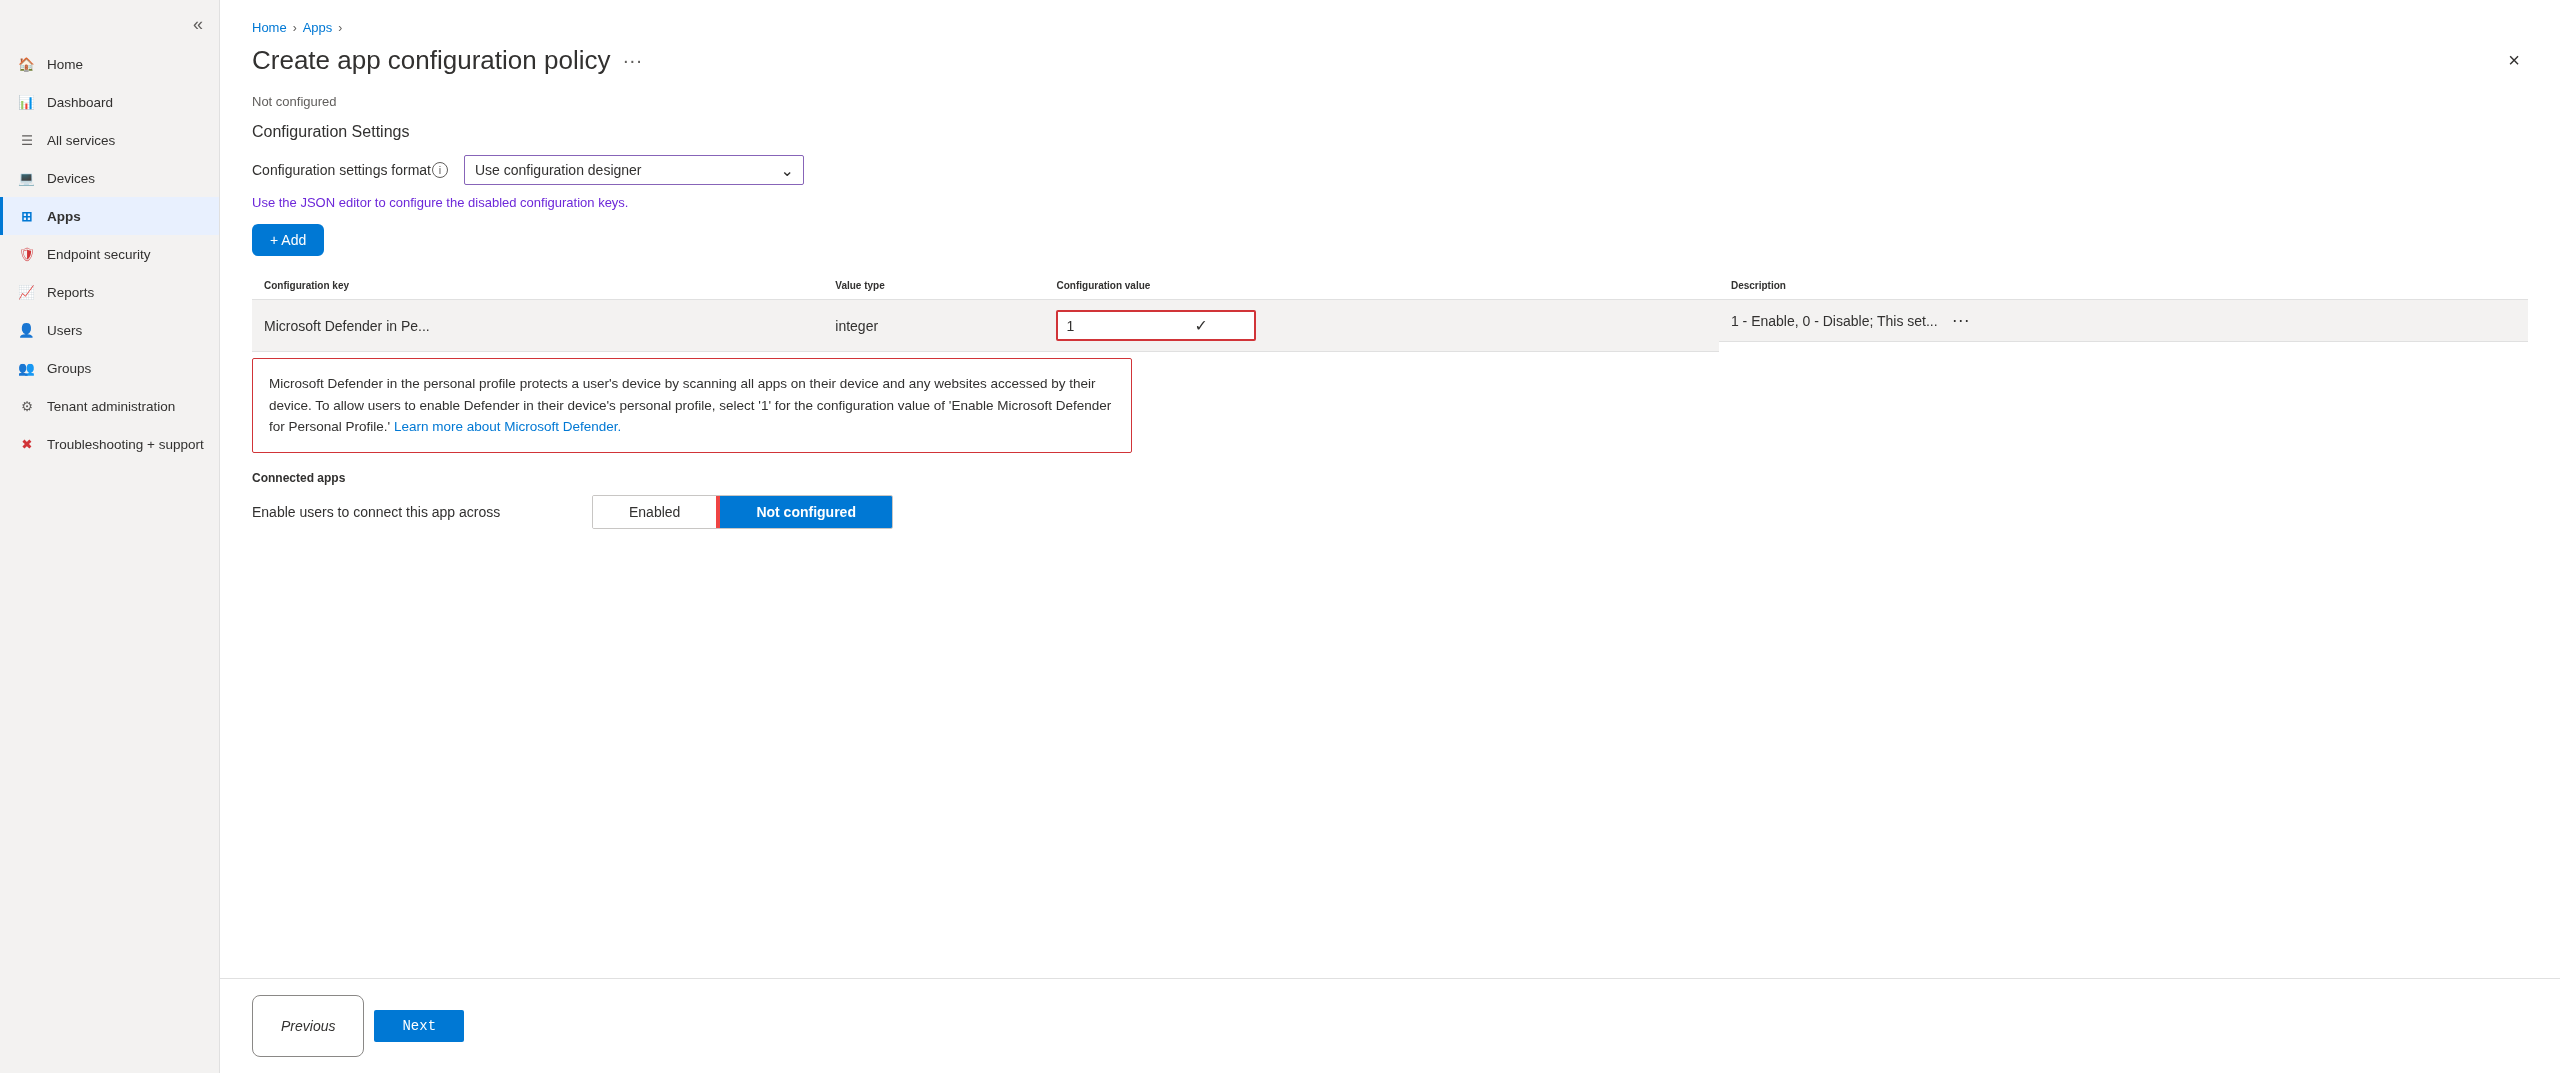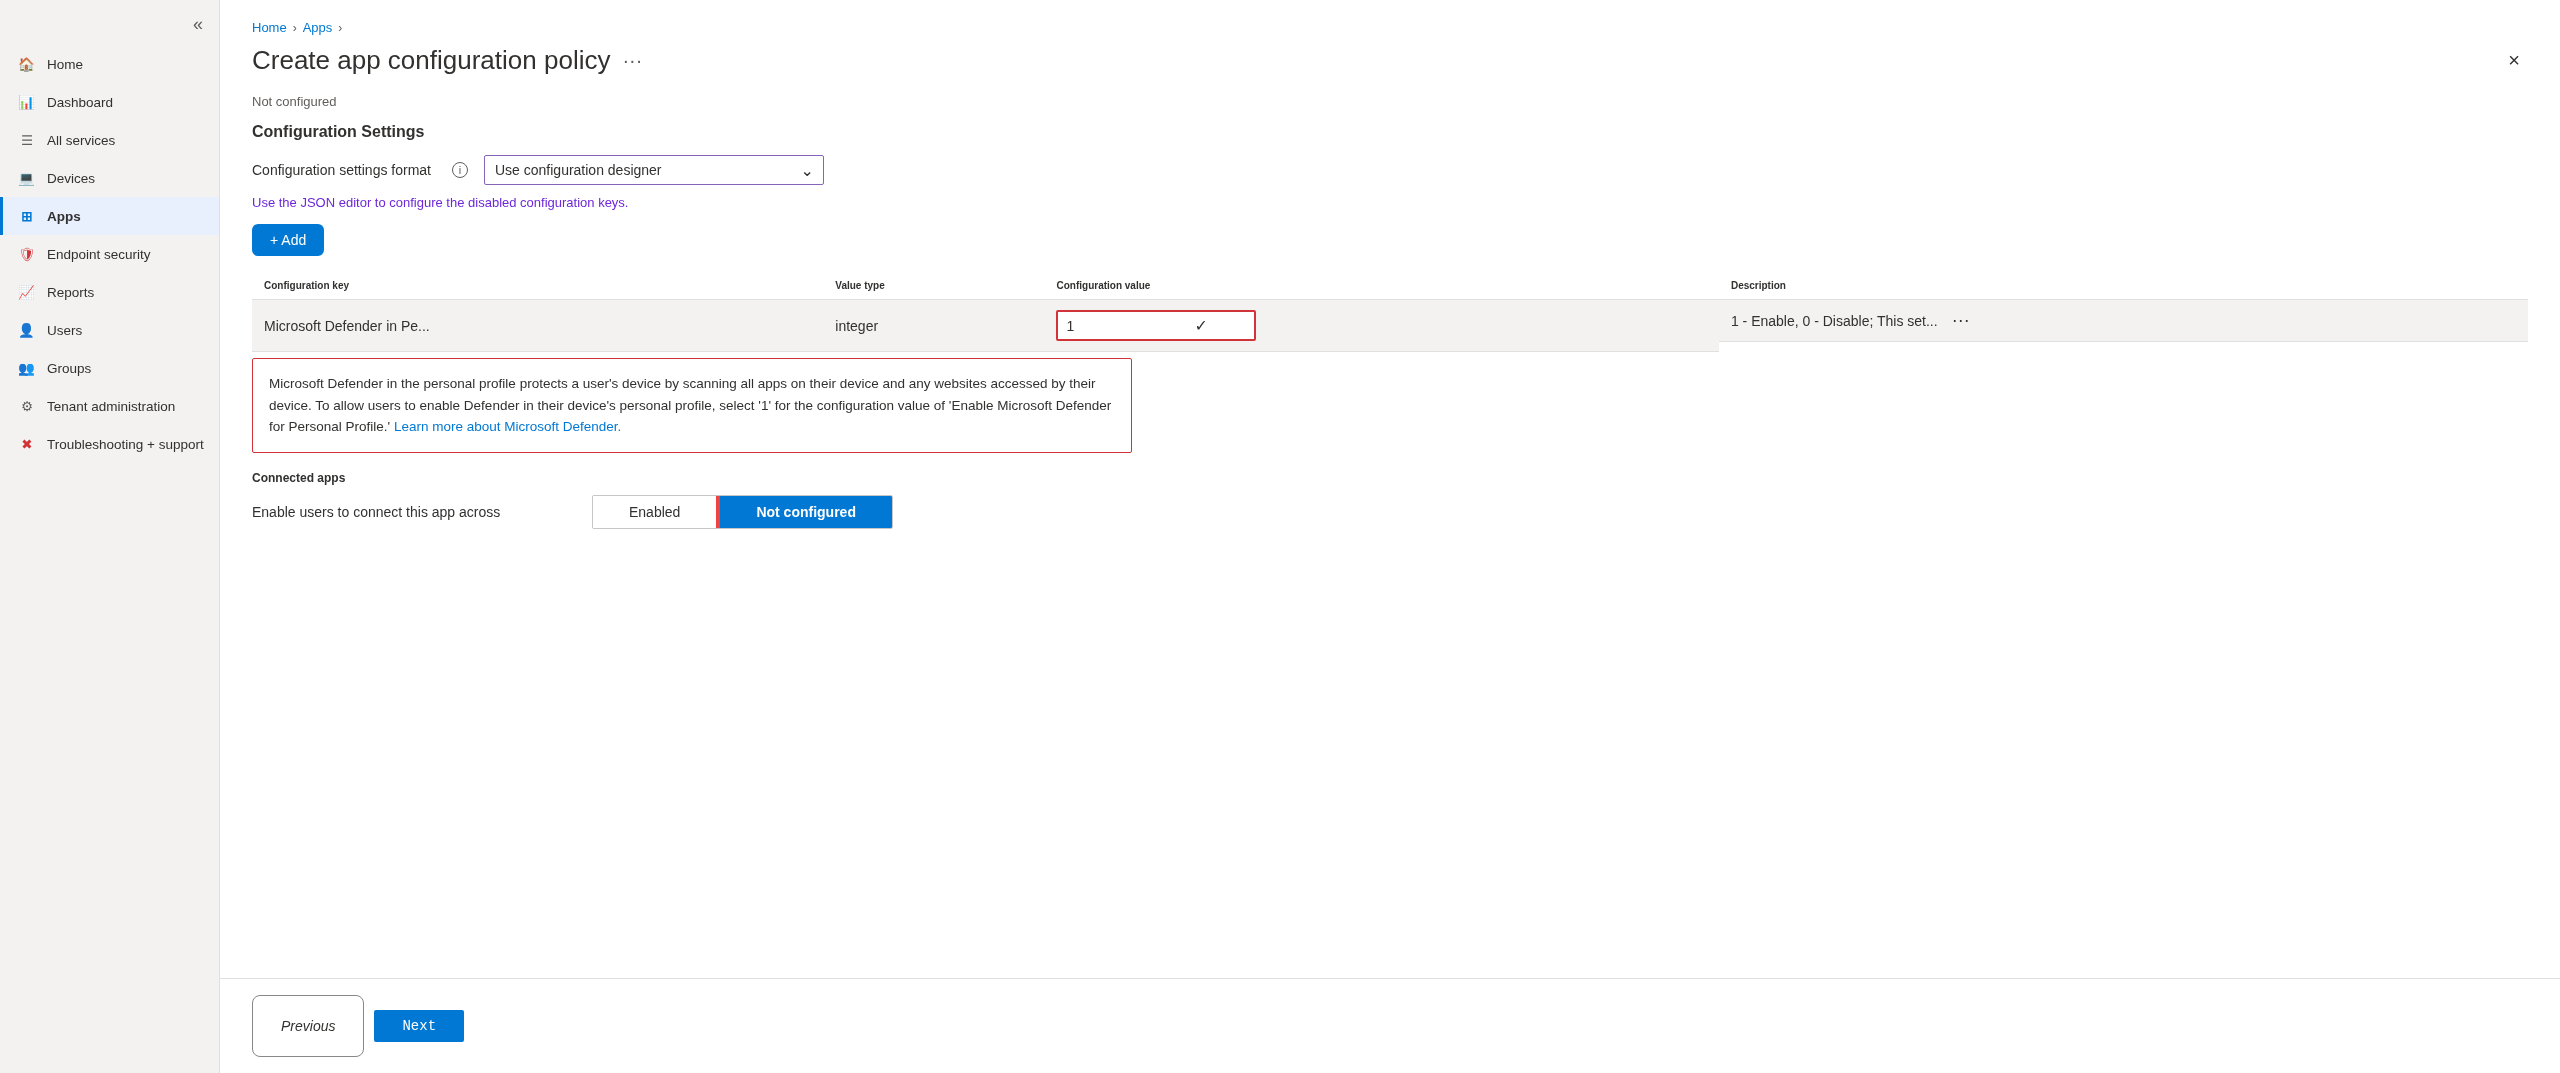--- a/index.html
+++ b/index.html
@@ -115,38 +115,38 @@
     }
 
     
     .section-label {
       font-size: 13px;
       color: #605e5c;
       margin-bottom: 14px;
     }
     .section-title {
       font-size: 16px;
-      font-weight: 700;
+      font-weight: 400;
       color: #323130;
       margin-bottom: 14px;
     }
 
     
     .config-format-row {
       display: flex;
       align-items: center;
       gap: 16px;
       margin-bottom: 10px;
     }
     .config-format-label {
       font-size: 14px;
       color: #323130;
       display: flex;
       align-items: flex-start;
-      gap: 21px;
+      gap: 1px;
     }
     .info-icon {
       display: inline-flex;
       align-items: center;
       justify-content: center;
       width: 16px;
       height: 16px;
       border-radius: 50%;
       border: 1px solid #605e5c;
       font-size: 11px;

